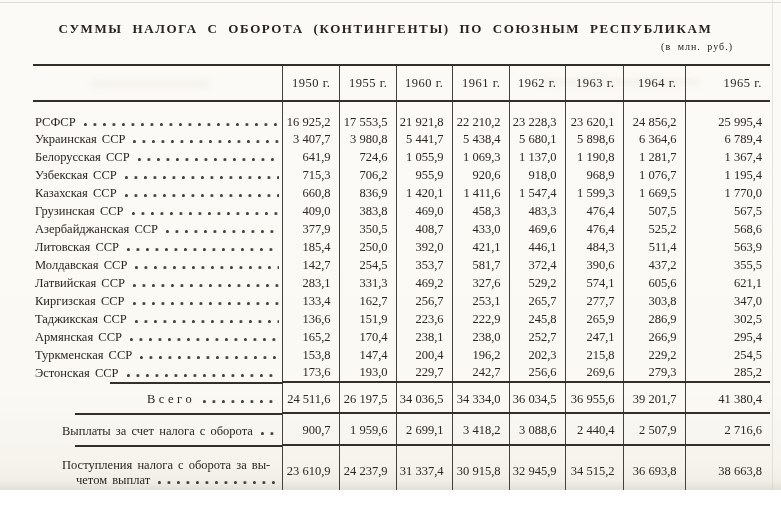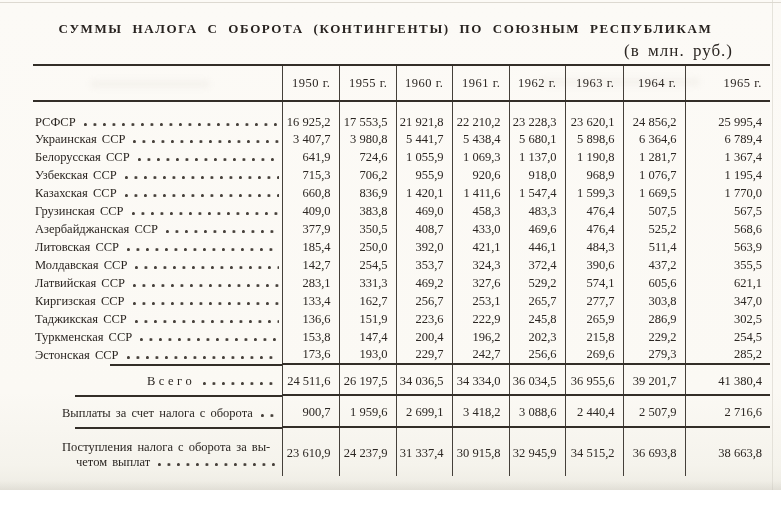--- a/index.html
+++ b/index.html
@@ -16,21 +16,21 @@
                  background:linear-gradient(180deg,rgba(0,0,0,0),rgba(120,115,100,.10)); }
   .smudge { position:absolute; background:#b9b4a6; filter:blur(3px); opacity:.10; border-radius:4px; }
 
   .title {
     position:absolute; top:21px; left:0; right:10px; text-align:center;
     font-size:13px; font-weight:bold; letter-spacing:1.6px; word-spacing:5px;
     color:#282320;
   }
   .unit-note {
     position:absolute; top:41px; right:48px;
-    font-size:17px; letter-spacing:1px; word-spacing:3px;
+    font-size:10px; letter-spacing:1px; word-spacing:3px;
   }
   .pageno { position:absolute; top:496px; right:18px; font-size:12px; }
 
   table.tbl {
     position:absolute; left:33px; top:64px;
     border-collapse:collapse; table-layout:fixed; width:737px;
     border-top:2px solid #332e28;
     font-size:12.5px; color:#2b2622;
   }
   .tbl td { padding:0; vertical-align:middle; }
@@ -241,21 +241,21 @@
         <tr>
           <td class="lbl">
             <div class="lblrow">
               <span class="nm">Молдавская ССР</span>
               <span class="leader"></span>
             </div>
           </td>
           <td class="v">142,7</td>
           <td class="v">254,5</td>
           <td class="v">353,7</td>
-          <td class="v">324,3</td>
+          <td class="v">581,7</td>
           <td class="v">372,4</td>
           <td class="v">390,6</td>
           <td class="v">437,2</td>
           <td class="v">355,5</td>
         </tr>
         <tr>
           <td class="lbl">
             <div class="lblrow">
               <span class="nm">Латвийская ССР</span>
               <span class="leader"></span>
@@ -294,20 +294,36 @@
             </div>
           </td>
           <td class="v">136,6</td>
           <td class="v">151,9</td>
           <td class="v">223,6</td>
           <td class="v">222,9</td>
           <td class="v">245,8</td>
           <td class="v">265,9</td>
           <td class="v">286,9</td>
           <td class="v">302,5</td>
+        </tr>
+        <tr>
+          <td class="lbl">
+            <div class="lblrow">
+              <span class="nm">Армянская ССР</span>
+              <span class="leader"></span>
+            </div>
+          </td>
+          <td class="v">165,2</td>
+          <td class="v">170,4</td>
+          <td class="v">238,1</td>
+          <td class="v">238,0</td>
+          <td class="v">252,7</td>
+          <td class="v">247,1</td>
+          <td class="v">266,9</td>
+          <td class="v">295,4</td>
         </tr>
         <tr>
           <td class="lbl">
             <div class="lblrow">
               <span class="nm">Туркменская ССР</span>
               <span class="leader"></span>
             </div>
           </td>
           <td class="v">153,8</td>
           <td class="v">147,4</td>

